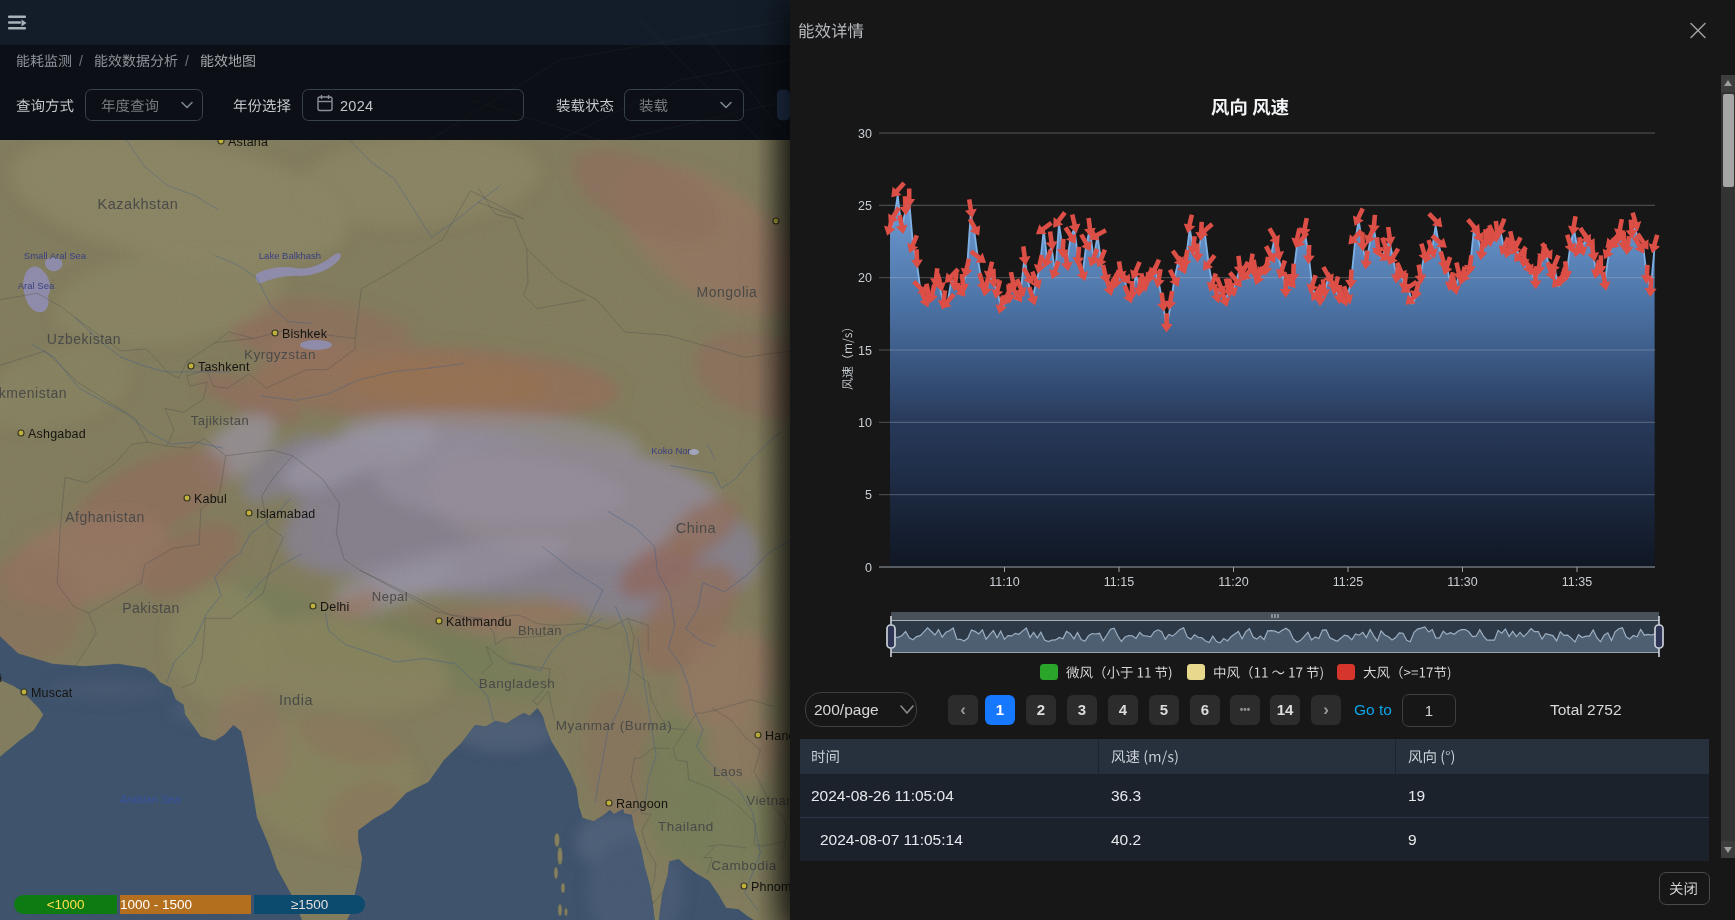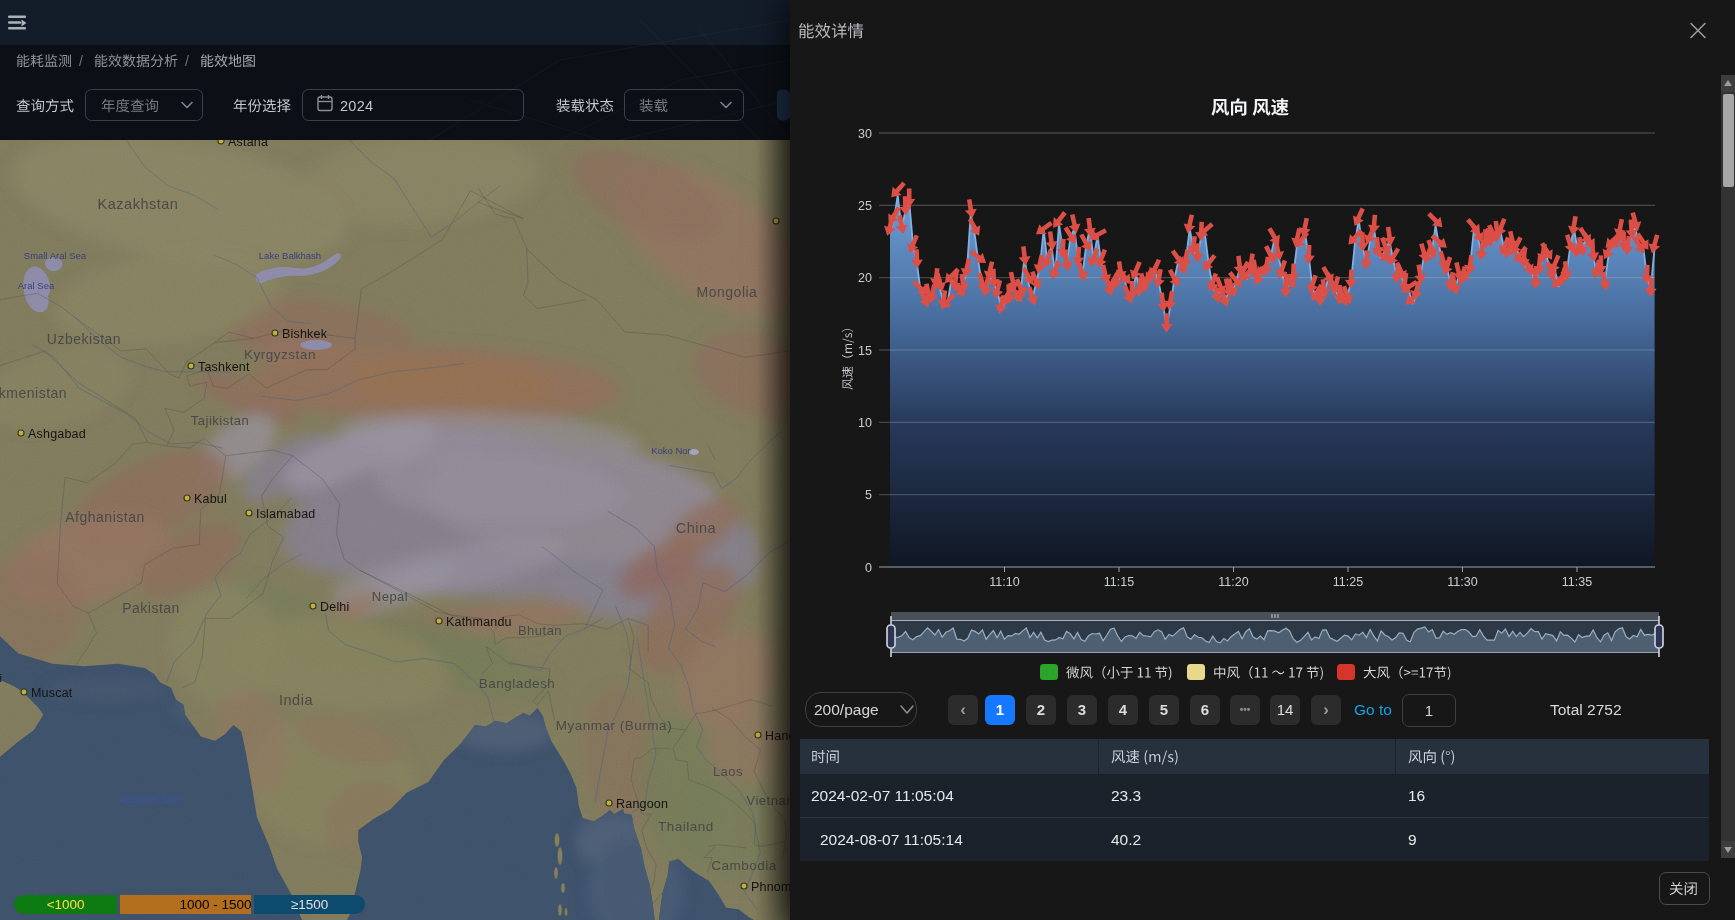--- a/index.html
+++ b/index.html
@@ -241,52 +241,52 @@
       <filter id="grain">
         <feTurbulence type="fractalNoise" baseFrequency="0.55" numOctaves="2" seed="7"></feTurbulence>
         <feColorMatrix type="matrix" values="0 0 0 0 0.55  0 0 0 0 0.53  0 0 0 0 0.47  0 0 0 0.55 0"></feColorMatrix>
         <feComposite operator="in" in2="SourceGraphic"></feComposite>
       </filter>
       <rect x="0" y="0" width="790" height="780" filter="url(#grain)" opacity="0.16" style="mix-blend-mode:overlay"></rect>
     </svg>
     <div class="abs" style="left:14px;top:895px;width:351px;height:19px;border-radius:10px;overflow:hidden;display:flex">
       <div style="width:110px;background:#0e7a12;color:#fde047;font-size:13.5px;text-align:center;line-height:19px">&lt;1000</div>
       <div style="width:3px"></div>
-      <div style="width:140px;background:#b36f1d;color:#000000;font-size:13.5px;text-align:right;line-height:19px">1000 - 1500</div>
+      <div style="width:140px;background:#b36f1d;color:#ffffff;font-size:13.5px;text-align:left;line-height:19px">1000 - 1500</div>
       <div style="width:3px"></div>
       <div style="width:118px;background:#0c4a6e;color:#e3dede;font-size:13.5px;text-align:center;line-height:19px">≥1500</div>
     </div>
     <div class="abs" style="left:790px;top:0;width:945px;height:920px;background:#171717;box-shadow:-10px 0 28px rgba(0,0,0,0.55)">
       <div class="abs" style="left:15px;top:692px;width:112px;height:35px;border:1px solid #3f3f3f;border-radius:16px;color:#d6d6d6;font-size:15.5px;line-height:33px;padding-left:8px">200/page</div>
       <svg class="abs" style="left:109px;top:702px" width="16" height="16">
         <path d="M2,4 L8,11 L14,4" fill="none" stroke="#8b8b8b" stroke-width="1.6" stroke-linecap="round" stroke-linejoin="round"></path>
       </svg>
       <div class="abs" style="left:158px;top:695px;width:30px;height:30px;background:#2c2c2c;border-radius:6px;color:#9a9a9a;font-size:17px;text-align:center;line-height:29px;font-weight:bold">‹</div>
       <div class="abs" style="left:195px;top:695px;width:30px;height:30px;background:#1677ff;border-radius:6px;color:#fff;font-size:15px;text-align:center;line-height:29px;font-weight:bold">1</div>
       <div class="abs" style="left:236px;top:695px;width:30px;height:30px;background:#2c2c2c;border-radius:6px;color:#dcdcdc;font-size:15px;text-align:center;line-height:29px;font-weight:bold">2</div>
       <div class="abs" style="left:277px;top:695px;width:30px;height:30px;background:#2c2c2c;border-radius:6px;color:#dcdcdc;font-size:15px;text-align:center;line-height:29px;font-weight:bold">3</div>
       <div class="abs" style="left:318px;top:695px;width:30px;height:30px;background:#2c2c2c;border-radius:6px;color:#dcdcdc;font-size:15px;text-align:center;line-height:29px;font-weight:bold">4</div>
       <div class="abs" style="left:359px;top:695px;width:30px;height:30px;background:#2c2c2c;border-radius:6px;color:#dcdcdc;font-size:15px;text-align:center;line-height:29px;font-weight:bold">5</div>
       <div class="abs" style="left:400px;top:695px;width:30px;height:30px;background:#2c2c2c;border-radius:6px;color:#dcdcdc;font-size:15px;text-align:center;line-height:29px;font-weight:bold">6</div>
       <div class="abs" style="left:440px;top:695px;width:30px;height:30px;background:#2c2c2c;border-radius:6px;color:#8f8f8f;font-size:10px;text-align:center;line-height:29px;font-weight:bold">•••</div>
-      <div class="abs" style="left:480px;top:695px;width:30px;height:30px;background:#2c2c2c;border-radius:6px;color:#dcdcdc;font-size:15px;text-align:center;line-height:29px;font-weight:normal">14</div>
+      <div class="abs" style="left:480px;top:695px;width:30px;height:30px;background:#2c2c2c;border-radius:6px;color:#dcdcdc;font-size:15px;text-align:center;line-height:29px;font-weight:bold">14</div>
       <div class="abs" style="left:521px;top:695px;width:30px;height:30px;background:#2c2c2c;border-radius:6px;color:#9a9a9a;font-size:17px;text-align:center;line-height:29px;font-weight:bold">›</div>
       <div class="abs" style="left:564px;top:695px;width:60px;height:30px;color:#0ea5e9;font-size:15.5px;line-height:30px">Go to</div>
       <div class="abs" style="left:612px;top:694px;width:54px;height:33px;border:1px solid #3f3f3f;border-radius:7px;color:#d6d6d6;font-size:15px;text-align:center;line-height:31px">1</div>
       <div class="abs" style="left:760px;top:695px;width:150px;height:30px;color:#d9d9d9;font-size:15.5px;line-height:30px;">Total 2752</div>
       <div class="abs" style="left:10px;top:739px;width:909px;height:122px;font-size:15.5px;color:#e6e9ec">
         <div style="height:35px;background:#27313d;display:flex">
           <div style="width:299px;border-right:1px solid #1c242e"></div>
           <div style="width:297px;border-right:1px solid #1c242e"></div>
           <div style="flex:1"></div>
         </div>
         <div style="height:44px;background:#1b222c;border-bottom:1px solid #2c3747;display:flex;align-items:center">
-          <div style="width:299px;padding-left:11px">2024-02-07 11:05:04</div>
-          <div style="width:297px;padding-left:12px">23.3</div>
-          <div style="flex:1;padding-left:12px">16</div>
+          <div style="width:299px;padding-left:11px">2024-08-26 11:05:04</div>
+          <div style="width:297px;padding-left:12px">36.3</div>
+          <div style="flex:1;padding-left:12px">19</div>
         </div>
         <div style="height:43px;background:#1b222c;display:flex;align-items:center">
           <div style="width:299px;padding-left:20px">2024-08-07 11:05:14</div>
           <div style="width:297px;padding-left:12px">40.2</div>
           <div style="flex:1;padding-left:12px">9</div>
         </div>
       </div>
       <div class="abs" style="left:869px;top:872px;width:51px;height:33px;border:1px solid #4b4b4b;border-radius:7px"></div>
       <div class="abs" style="left:931px;top:75px;width:14px;height:783px;background:#333"></div>
       <div class="abs" style="left:931px;top:75px;width:14px;height:17px;background:#3d3d3d"></div>

